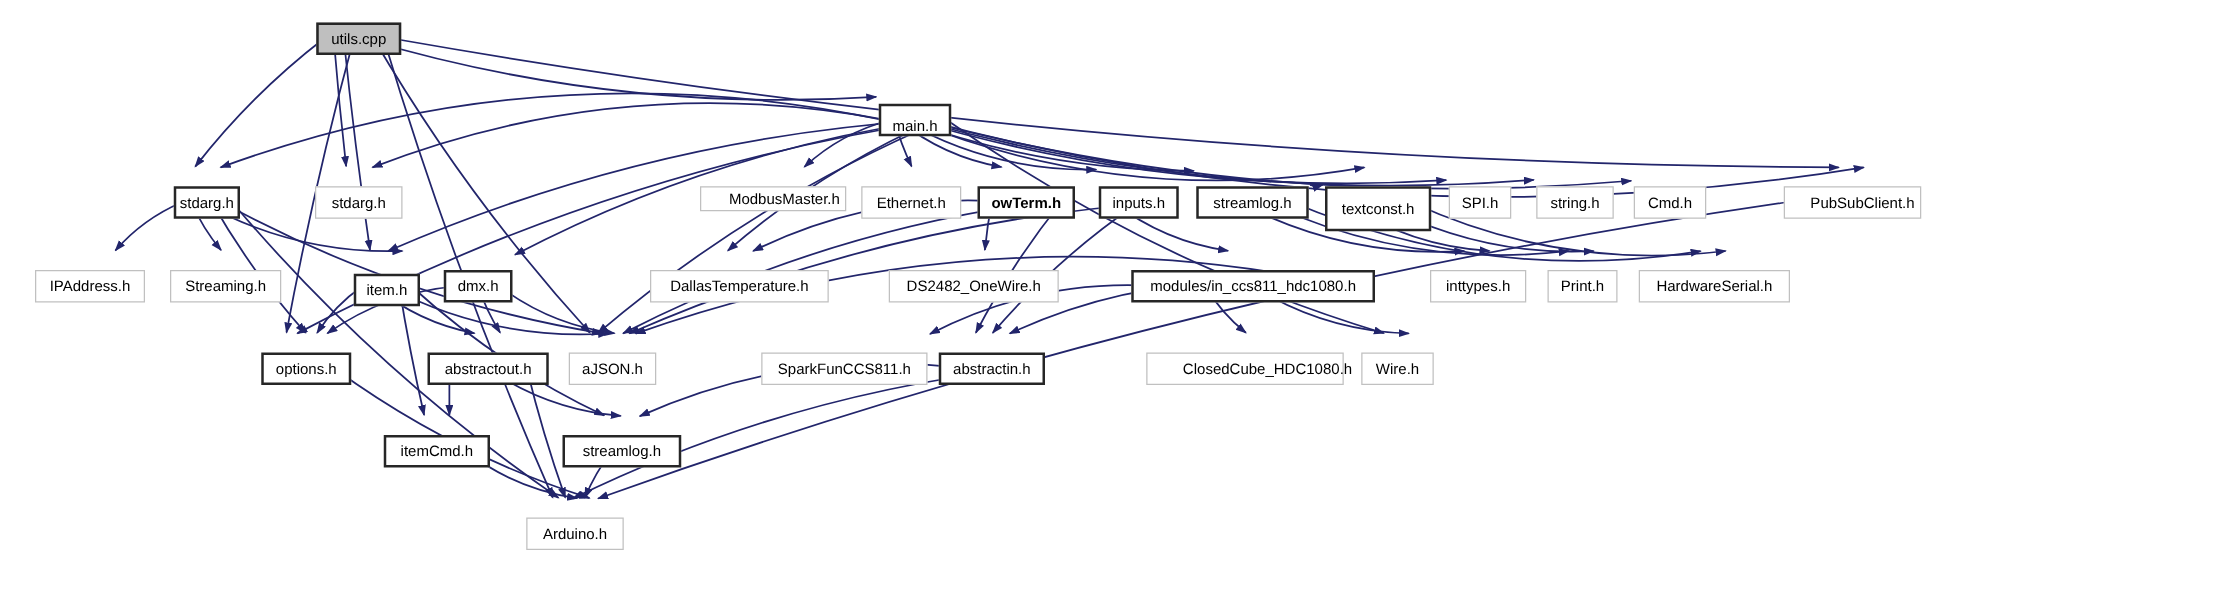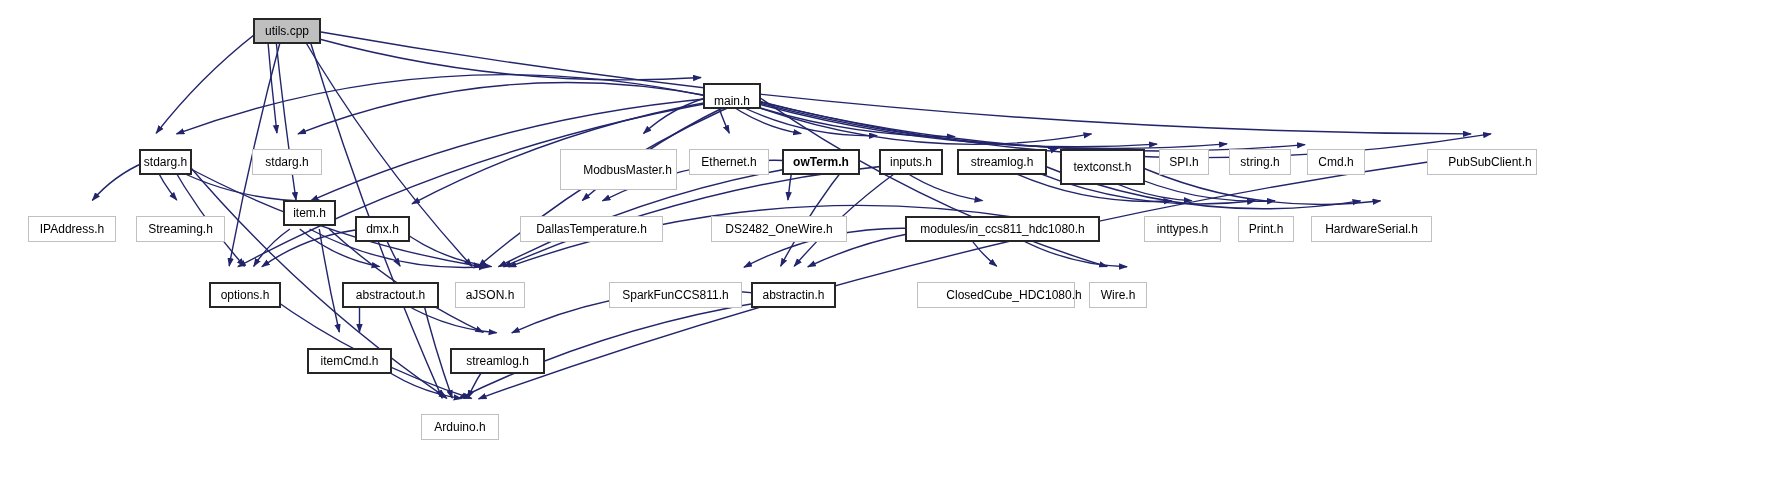--- a/index.html
+++ b/index.html
@@ -99,21 +99,21 @@
       </div>
       <div class="node bold" style="left: 703px; top: 69px; width: 58px; height: 26px; align-items: flex-end;">
         <span>main.h</span>
       </div>
       <div class="node bold" style="left: 139px; top: 135px; width: 53px; height: 26px;">
         <span>stdarg.h</span>
       </div>
       <div class="node" style="left: 252px; top: 135px; width: 70px; height: 26px;">
         <span>stdarg.h</span>
       </div>
-      <div class="node" style="left: 560px; top: 135px; width: 117px; height: 41px; padding-left: 18px;">
+      <div class="node" style="left: 560px; top: 135px; width: 117px; height: 20px; padding-left: 18px;">
         <span>ModbusMaster.h</span>
       </div>
       <div class="node" style="left: 689px; top: 135px; width: 80px; height: 26px;">
         <span>Ethernet.h</span>
       </div>
       <div class="node bold" style="left: 782px; top: 135px; width: 78px; height: 26px; font-weight: bold;">
         <span>owTerm.h</span>
       </div>
       <div class="node bold" style="left: 879px; top: 135px; width: 64px; height: 26px;">
         <span>inputs.h</span>
@@ -135,21 +135,21 @@
       </div>
       <div class="node" style="left: 1427px; top: 135px; width: 110px; height: 26px; padding-left: 16px;">
         <span>PubSubClient.h</span>
       </div>
       <div class="node" style="left: 28px; top: 202px; width: 88px; height: 26px;">
         <span>IPAddress.h</span>
       </div>
       <div class="node" style="left: 136px; top: 202px; width: 89px; height: 26px;">
         <span>Streaming.h</span>
       </div>
-      <div class="node bold" style="left: 283px; top: 186px; width: 53px; height: 26px;">
+      <div class="node bold" style="left: 283px; top: 205px; width: 53px; height: 26px;">
         <span>item.h</span>
       </div>
       <div class="node bold" style="left: 355px; top: 202px; width: 55px; height: 26px;">
         <span>dmx.h</span>
       </div>
       <div class="node" style="left: 520px; top: 202px; width: 143px; height: 26px;">
         <span>DallasTemperature.h</span>
       </div>
       <div class="node" style="left: 711px; top: 202px; width: 136px; height: 26px;">
         <span>DS2482_OneWire.h</span>

